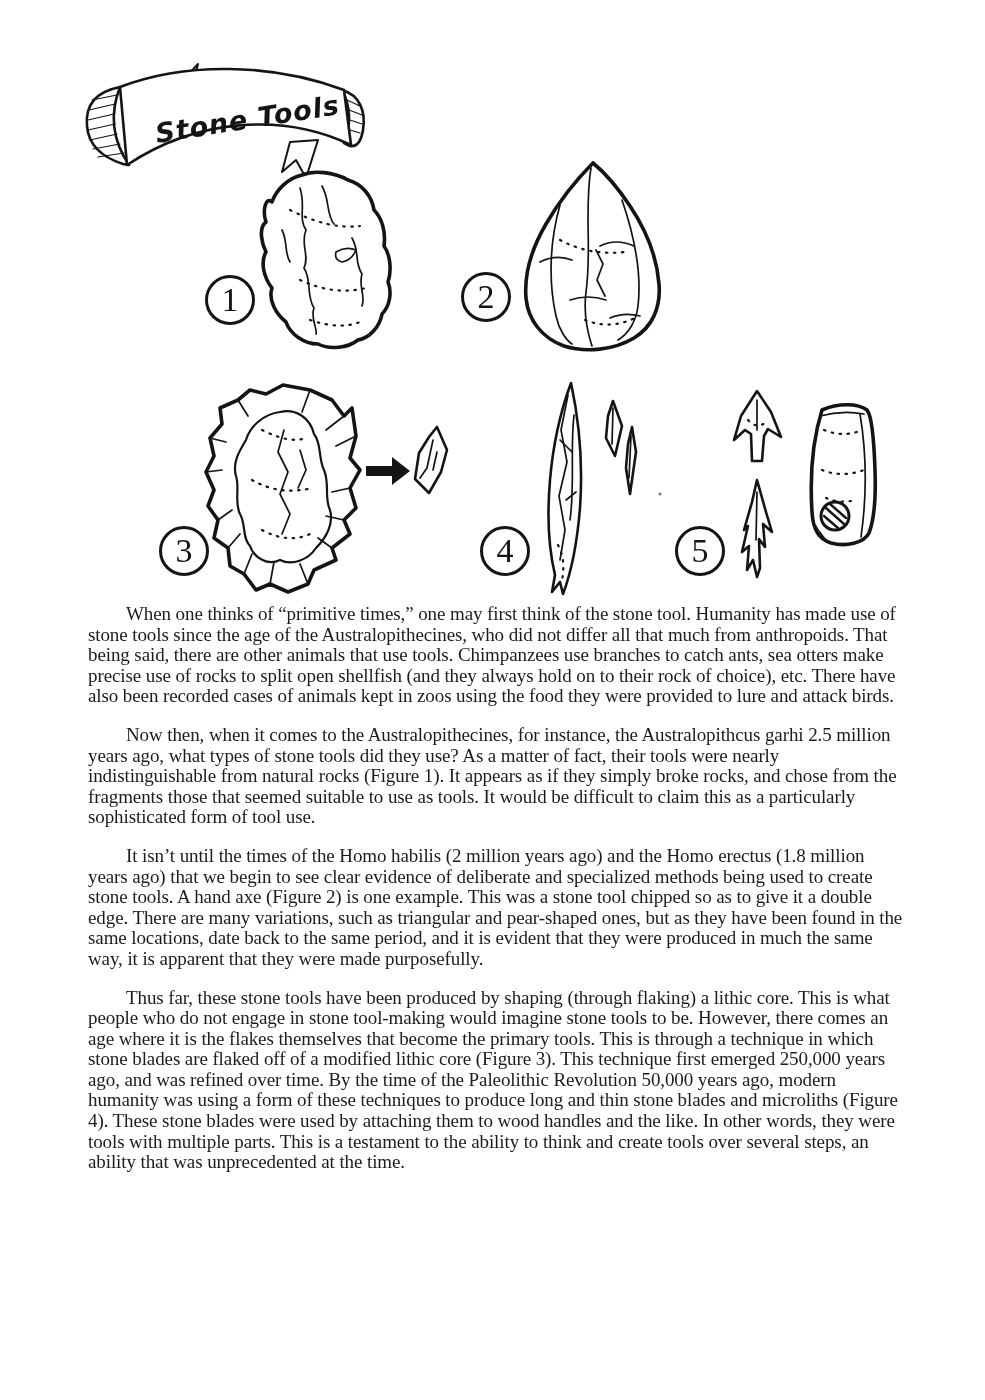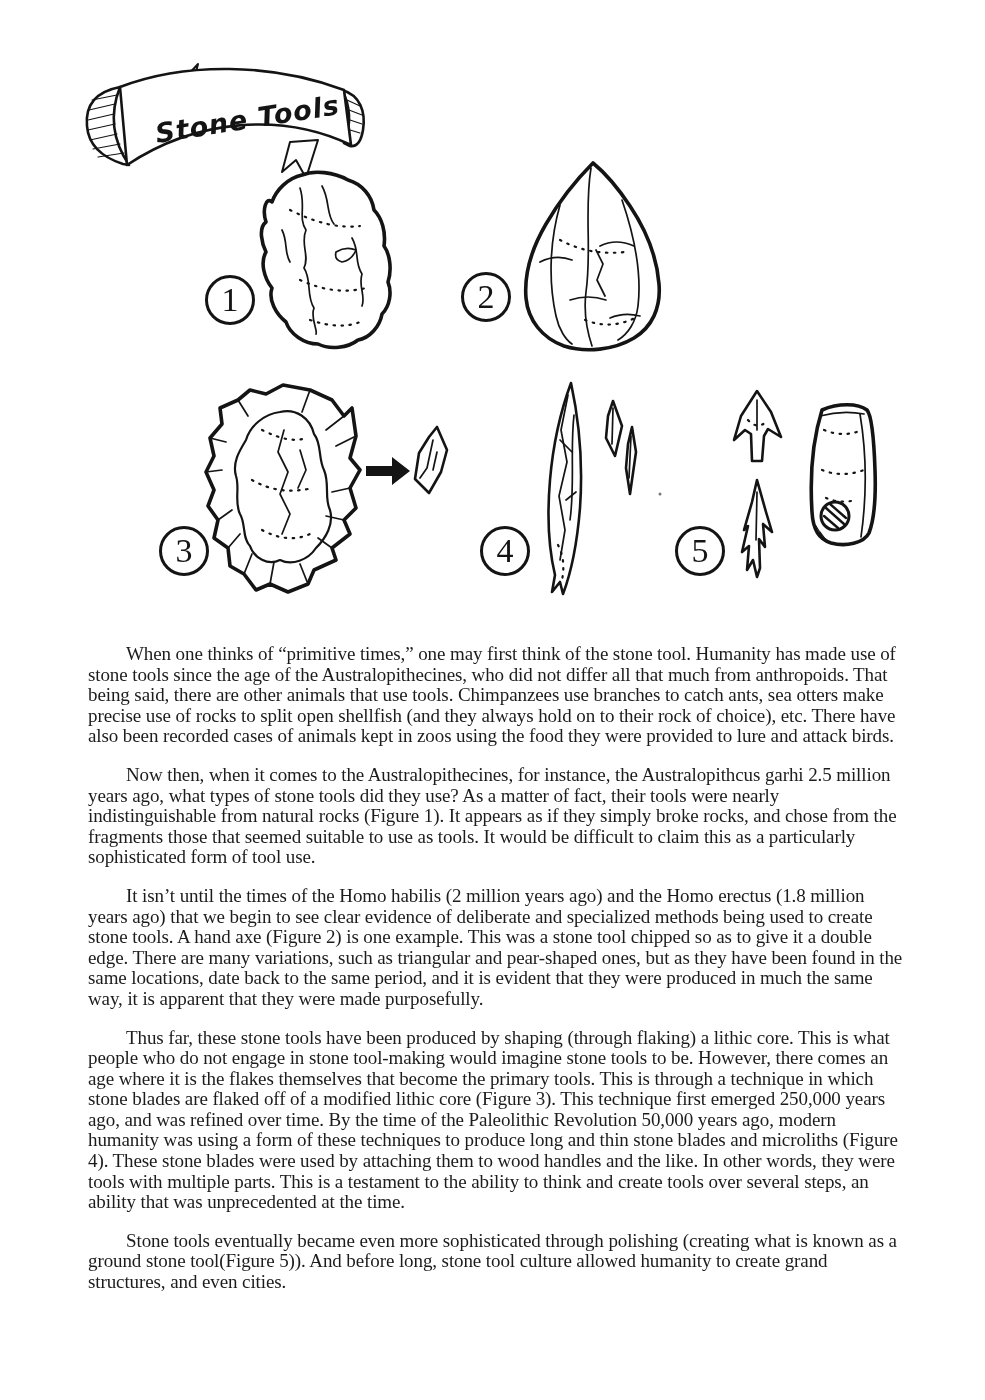--- a/index.html
+++ b/index.html
@@ -11,21 +11,21 @@
   .outer2{stroke-width:2.6;fill:#ffffff;}
   .inner{stroke-width:1.7;}
   .stipple{stroke-width:2.2;stroke-dasharray:1.5 6.5;}
   .hatch{stroke-width:1.2;}
   .fignum{position:absolute;width:50px;height:50px;box-sizing:border-box;
           border:3px solid #141414;border-radius:50%;display:flex;align-items:center;
           justify-content:center;font-family:"Liberation Serif",serif;
           font-size:34px;line-height:1;color:#141414;background:#fff;}
   .banner-text{font-family:"DejaVu Sans",sans-serif;font-style:italic;font-weight:bold;
                font-size:27px;fill:#141414;letter-spacing:1px;}
-  .text-block{position:absolute;left:88px;top:644px;width:816px;}
+  .text-block{position:absolute;left:88px;top:604px;width:816px;}
   .text-block p{margin:0 0 18px 0;font-size:19px;line-height:20.6px;
                 text-indent:38px;letter-spacing:-0.1px;}
 </style>
 </head>
 <body>
 
 <div class="page">
 
   <svg class="art" viewBox="0 0 985 620">
 
@@ -193,16 +193,15 @@
   </div>
   <div class="fignum" style="left:675px;top:526px">
     <span>5</span>
   </div>
 
   <div class="text-block">
     <p>When one thinks of “primitive times,” one may first think of the stone tool. Humanity has made use of stone tools since the age of the Australopithecines, who did not differ all that much from anthropoids. That being said, there are other animals that use tools. Chimpanzees use branches to catch ants, sea otters make precise use of rocks to split open shellfish (and they always hold on to their rock of choice), etc. There have also been recorded cases of animals kept in zoos using the food they were provided to lure and attack birds.</p>
     <p>Now then, when it comes to the Australopithecines, for instance, the Australopithcus garhi 2.5 million years ago, what types of stone tools did they use? As a matter of fact, their tools were nearly indistinguishable from natural rocks (Figure 1). It appears as if they simply broke rocks, and chose from the fragments those that seemed suitable to use as tools. It would be difficult to claim this as a particularly sophisticated form of tool use.</p>
     <p>It isn’t until the times of the Homo habilis (2 million years ago) and the Homo erectus (1.8 million years ago) that we begin to see clear evidence of deliberate and specialized methods being used to create stone tools. A hand axe (Figure 2) is one example. This was a stone tool chipped so as to give it a double edge. There are many variations, such as triangular and pear-shaped ones, but as they have been found in the same locations, date back to the same period, and it is evident that they were produced in much the same way, it is apparent that they were made purposefully.</p>
     <p>Thus far, these stone tools have been produced by shaping (through flaking) a lithic core. This is what people who do not engage in stone tool-making would imagine stone tools to be. However, there comes an age where it is the flakes themselves that become the primary tools. This is through a technique in which stone blades are flaked off of a modified lithic core (Figure 3). This technique first emerged 250,000 years ago, and was refined over time. By the time of the Paleolithic Revolution 50,000 years ago,  modern humanity was using a form of these techniques to produce long and thin stone blades and microliths (Figure 4). These stone blades were used by attaching them to wood handles and the like. In other words, they were tools with multiple parts. This is a testament to the ability to think and create tools over several steps, an ability that was unprecedented at the time.</p>
-    <p>Stone tools eventually became even more sophisticated through polishing (creating what is known as a ground stone tool(Figure 5)). And before long, stone tool culture allowed humanity to create grand structures, and even cities.</p>
   </div>
 
 </div>
 
 </body></html>

